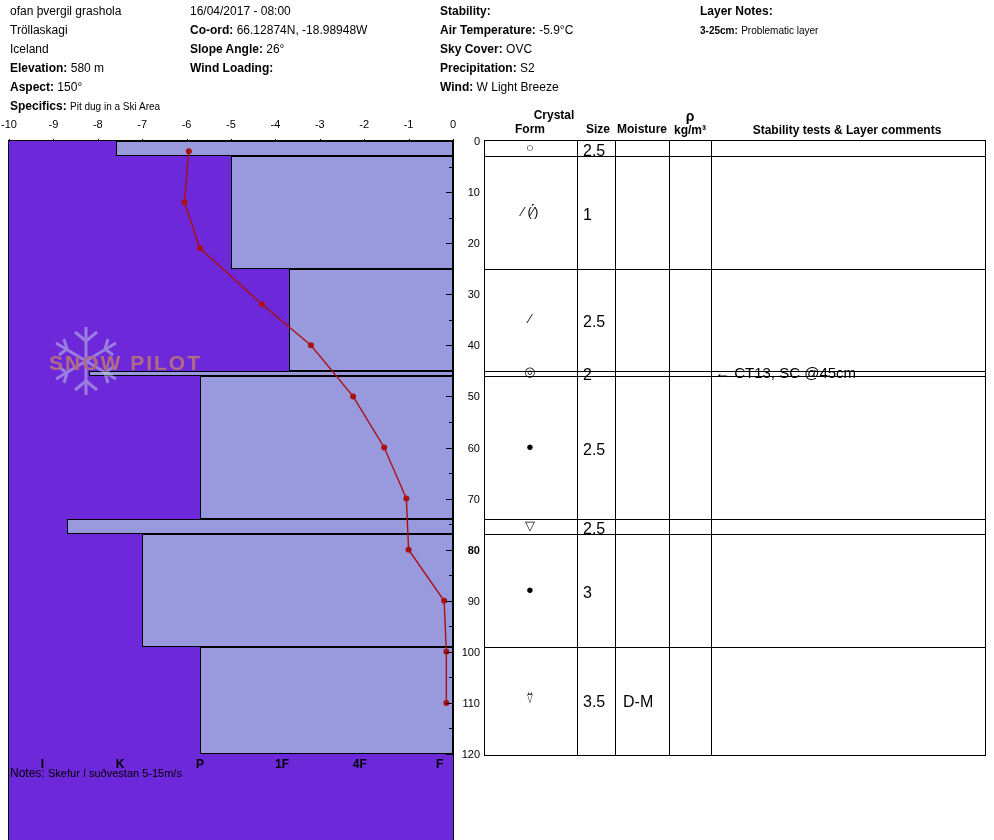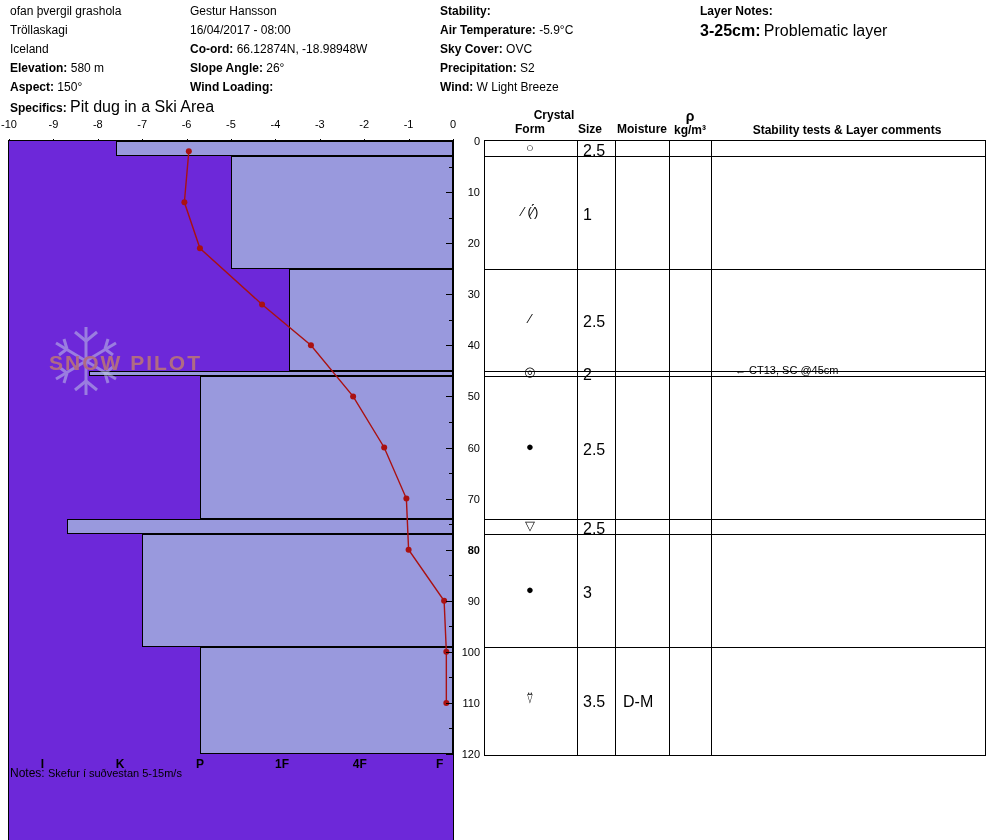--- a/index.html
+++ b/index.html
@@ -19,21 +19,21 @@
   .hrow{height:19px;line-height:19px;white-space:nowrap;}
   .hrow .lbl{font-weight:bold;}
   .hrow .val{font-weight:normal;}
 
   #col1{left:10px;width:170px;}
   #col2{left:190px;width:230px;}
   #col3{left:440px;width:160px;}
   #col4{left:600px;width:110px;}
   #col6{left:700px;width:290px;}
 
-  .small{font-size:16px;text-align:right;}
+  .small{font-size:10px;text-align:right;}
 
   
   #plot{
     position:absolute;left:8px;top:140px;width:446px;height:742px;
     border:1px solid #000;
     box-sizing:border-box;
     background:#6d28d9;
   }
   #hardness-axis{position:absolute;left:8px;top:118px;width:448px;height:22px;}
   #hardness-axis .tk{position:absolute;top:0;font-size:11px;transform:translateX(-50%);}
@@ -62,21 +62,21 @@
   #tbl{position:absolute;left:484px;top:140px;width:502px;height:616px;border:1px solid #000;box-sizing:border-box;}
   .vline{position:absolute;top:0;bottom:0;width:1px;background:#000;}
   .hline{position:absolute;left:0;width:100%;height:1px;background:#000;}
 
   #tblhead{position:absolute;left:484px;top:108px;width:502px;height:32px;}
   #tblhead div{position:absolute;text-align:center;font-weight:bold;font-size:12px;}
 
   .cellTxt{position:absolute;font-size:16px;}
   .grainSym{position:absolute;font-size:13px;text-align:center;}
 
-  #comments .cmt{position:absolute;font-size:11px;white-space:nowrap;margin-left:20px;}
+  #comments .cmt{position:absolute;font-size:15px;white-space:nowrap;}
 
   #notes{position:absolute;left:10px;top:766px;font-size:12px;}
   #notes .lbl{font-weight:normal;}
   #notes .val{font-size:11px;}
 
   svg{overflow:visible;}
 </style>
 </head>
 <body>
 
@@ -85,21 +85,20 @@
   <div class="hcol" id="col1">
     <div class="hrow"><span class="val">ofan þvergil grashola</span></div>
     <div class="hrow"><span class="val">Tröllaskagi</span></div>
     <div class="hrow"><span class="val">Iceland</span></div>
     <div class="hrow"><span class="lbl">Elevation:</span> <span class="val">580 m</span></div>
     <div class="hrow"><span class="lbl">Aspect:</span> <span class="val">150°</span></div>
     <div class="hrow"><span class="lbl">Specifics:</span> <span class="val small">Pit dug in a Ski Area</span></div>
   </div>
 
   <div class="hcol" id="col2">
-    <div class="hrow"><span class="val">Gestur Hansson</span></div>
     <div class="hrow"><span class="val">16/04/2017 - 08:00</span></div>
     <div class="hrow"><span class="lbl">Co-ord:</span> <span class="val">66.12874N, -18.98948W</span></div>
     <div class="hrow"><span class="lbl">Slope Angle:</span> <span class="val">26°</span></div>
     <div class="hrow"><span class="lbl">Wind Loading:</span> <span class="val"></span></div>
   </div>
 
   <div class="hcol" id="col3">
     <div class="hrow"><span class="lbl">Stability:</span> <span class="val"></span></div>
     <div class="hrow"><span class="lbl">Air Temperature:</span> <span class="val">-5.9°C</span></div>
     <div class="hrow"><span class="lbl">Sky Cover:</span> <span class="val">OVC</span></div>
@@ -238,21 +237,21 @@
     <span style="left: 112px;">K</span>
     <span style="left: 191.92px;">P</span>
     <span style="left: 274.06px;">1F</span>
     <span style="left: 351.76px;">4F</span>
     <span style="left: 431.68px;">F</span>
   </div>
 
 <div id="tblhead">
   <div style="left:0px;top:14px;width:92px;">Form</div>
   <div style="left:24px;top:0px;width:92px;">Crystal</div>
-  <div style="left:84px;top:14px;width:44px;">Size</div>
+  <div style="left:92px;top:14px;width:44px;">Size</div>
   <div style="left:130px;top:14px;width:56px;">Moisture</div>
   <div style="left:184px;top:0px;width:44px;font-size:14px;">ρ</div>
   <div style="left:184px;top:15px;width:44px;">kg/m³</div>
   <div style="left:226px;top:15px;width:274px;">Stability tests &amp; Layer comments</div>
 </div>
 
 <div id="tbl">
   <div class="vline" style="left:92px;"></div>
   <div class="vline" style="left:130px;"></div>
   <div class="vline" style="left:184px;"></div>

